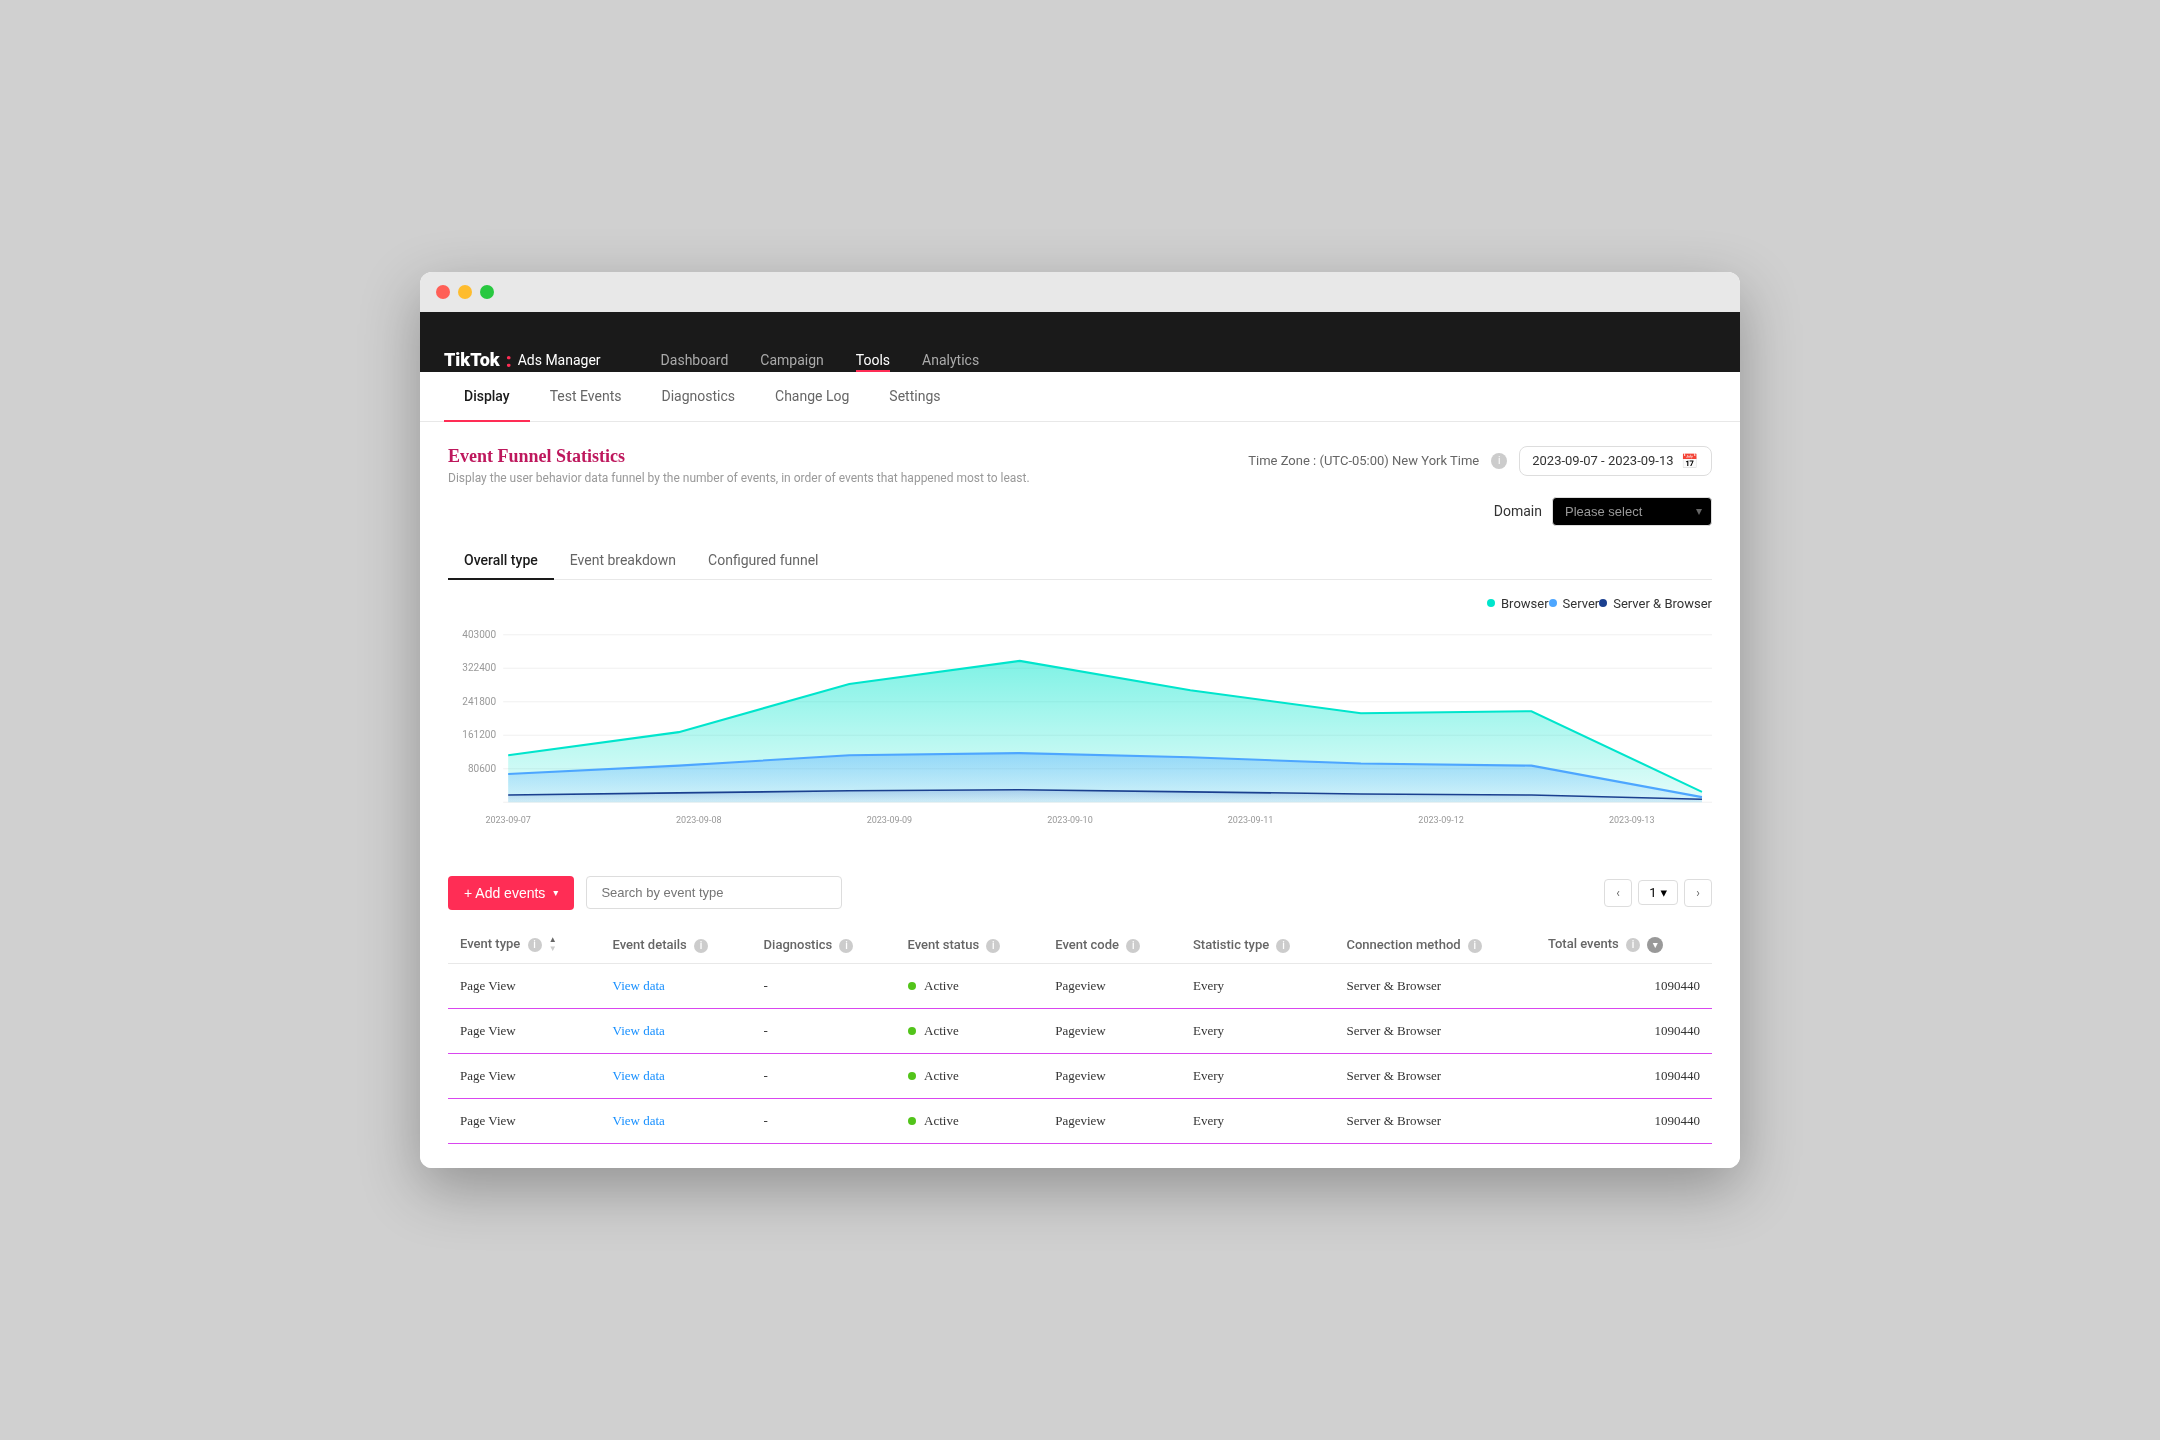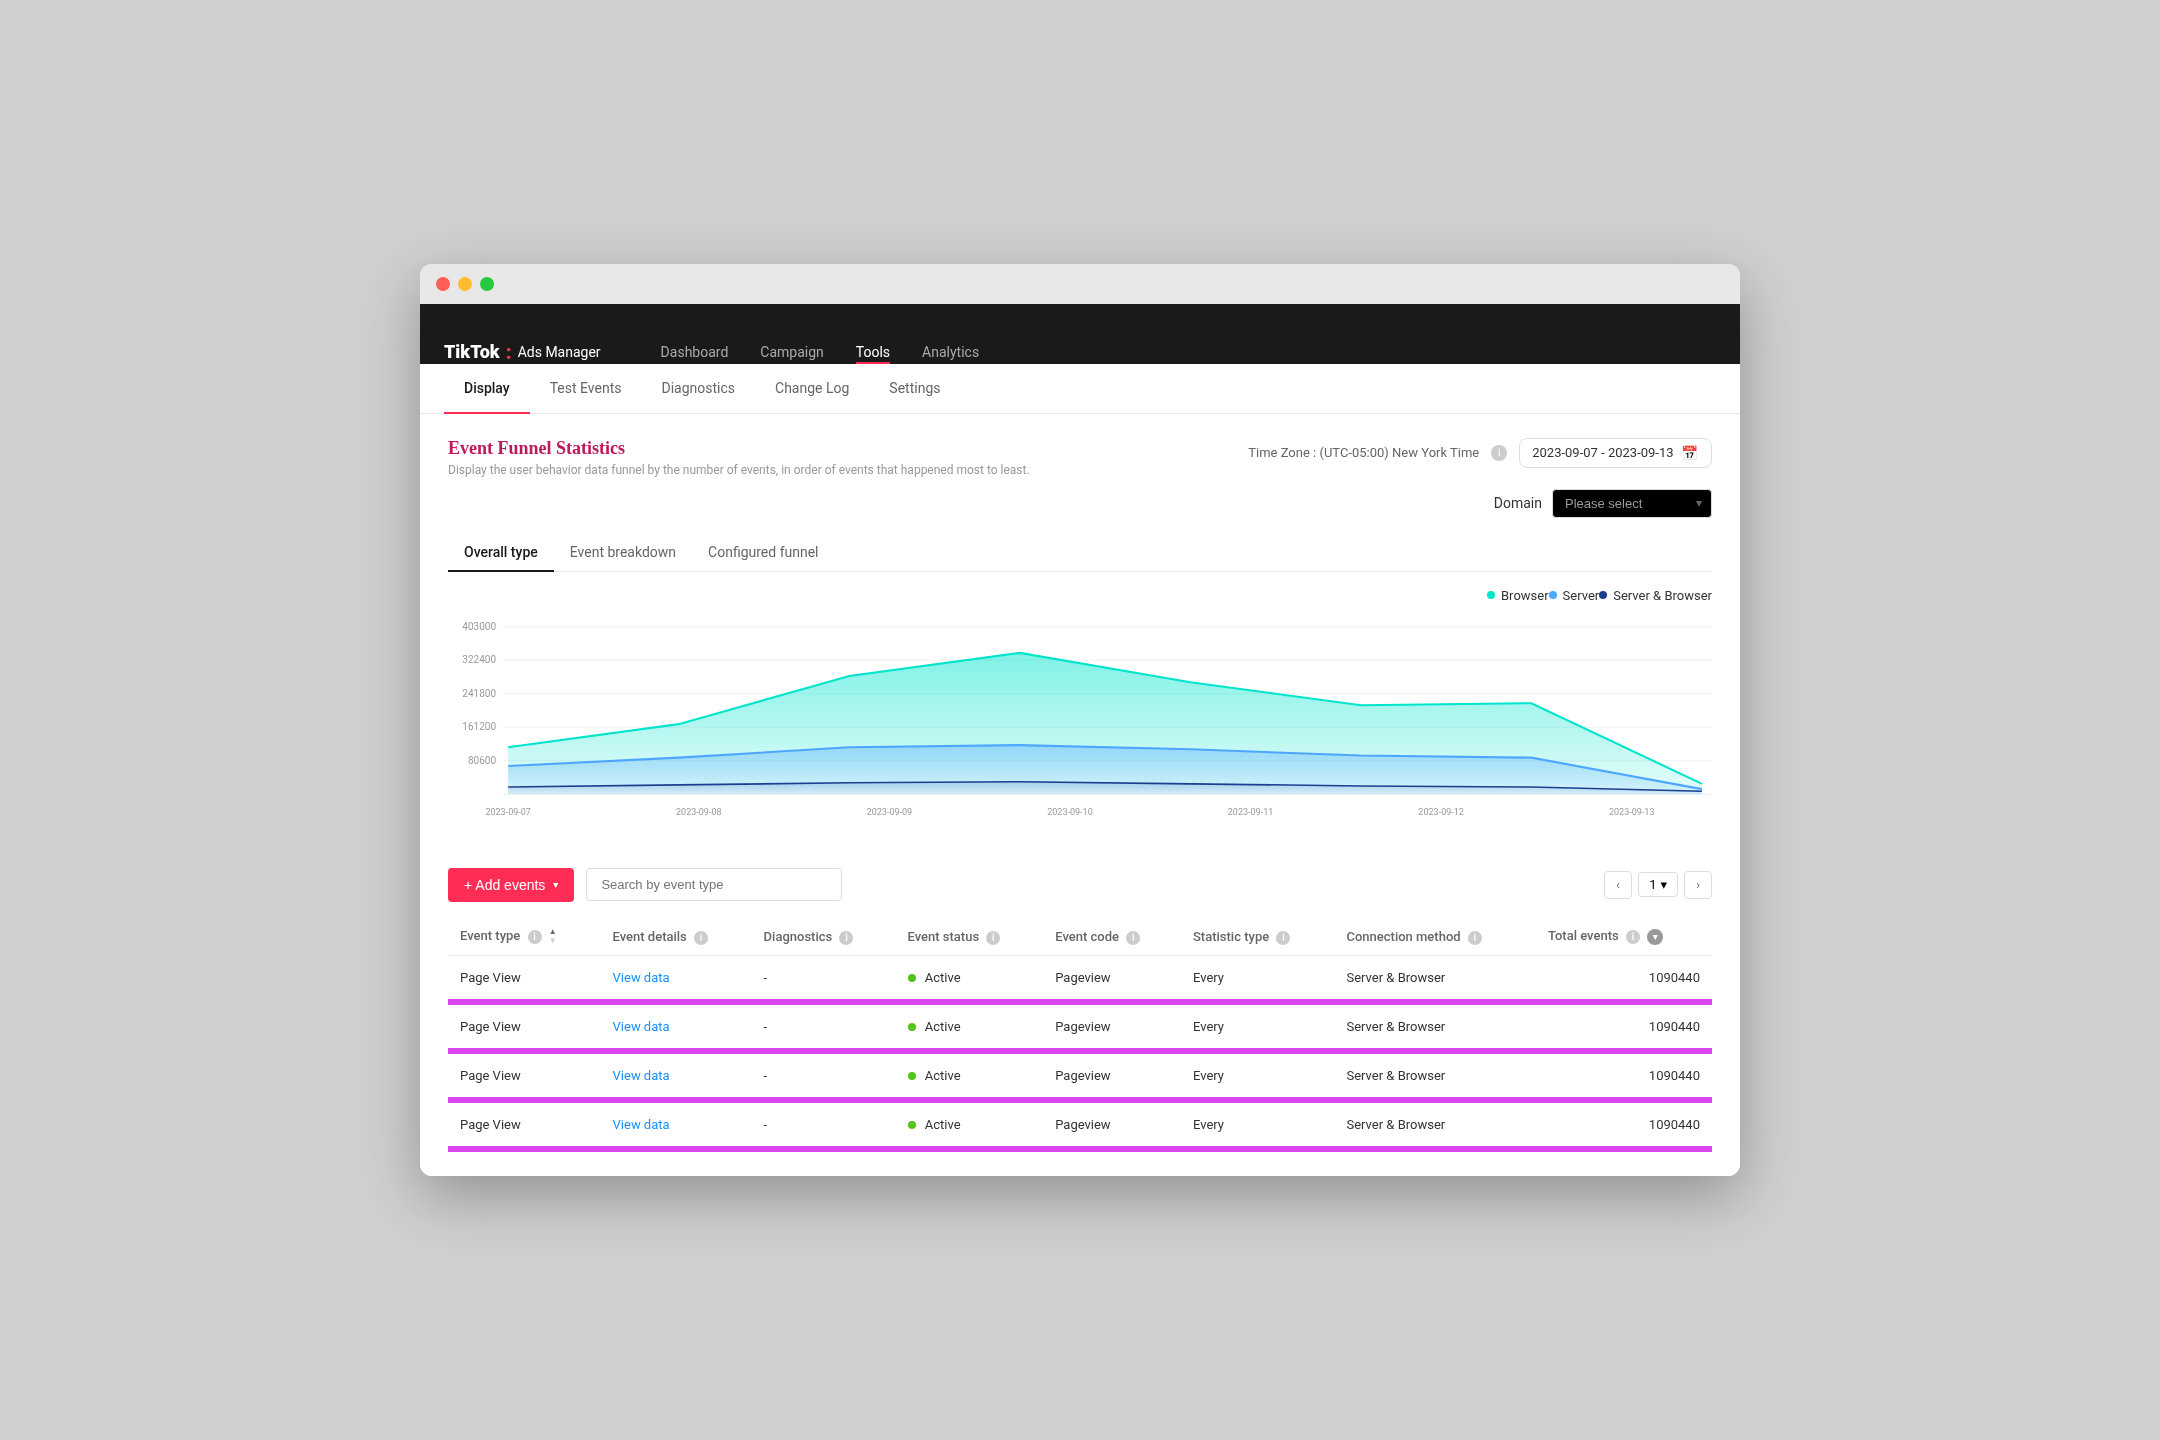--- a/index.html
+++ b/index.html
@@ -346,23 +346,24 @@
       background: #ccc;
       font-size: 10px;
       color: #fff;
       text-align: center;
       line-height: 14px;
       margin-left: 4px;
       cursor: pointer;
     }
     .data-table td {
       padding: 14px 12px;
-      border-bottom: 6px solid #d946ef;
+      border-bottom: 1px solid #d946ef;
       color: #333;
       vertical-align: middle;
+      font-family: Liberation Serif, serif;
     }
     .view-data-link {
       color: #1890ff;
       cursor: pointer;
       text-decoration: none;
     }
     .status-dot {
       display: inline-block;
       width: 8px;
       height: 8px;

